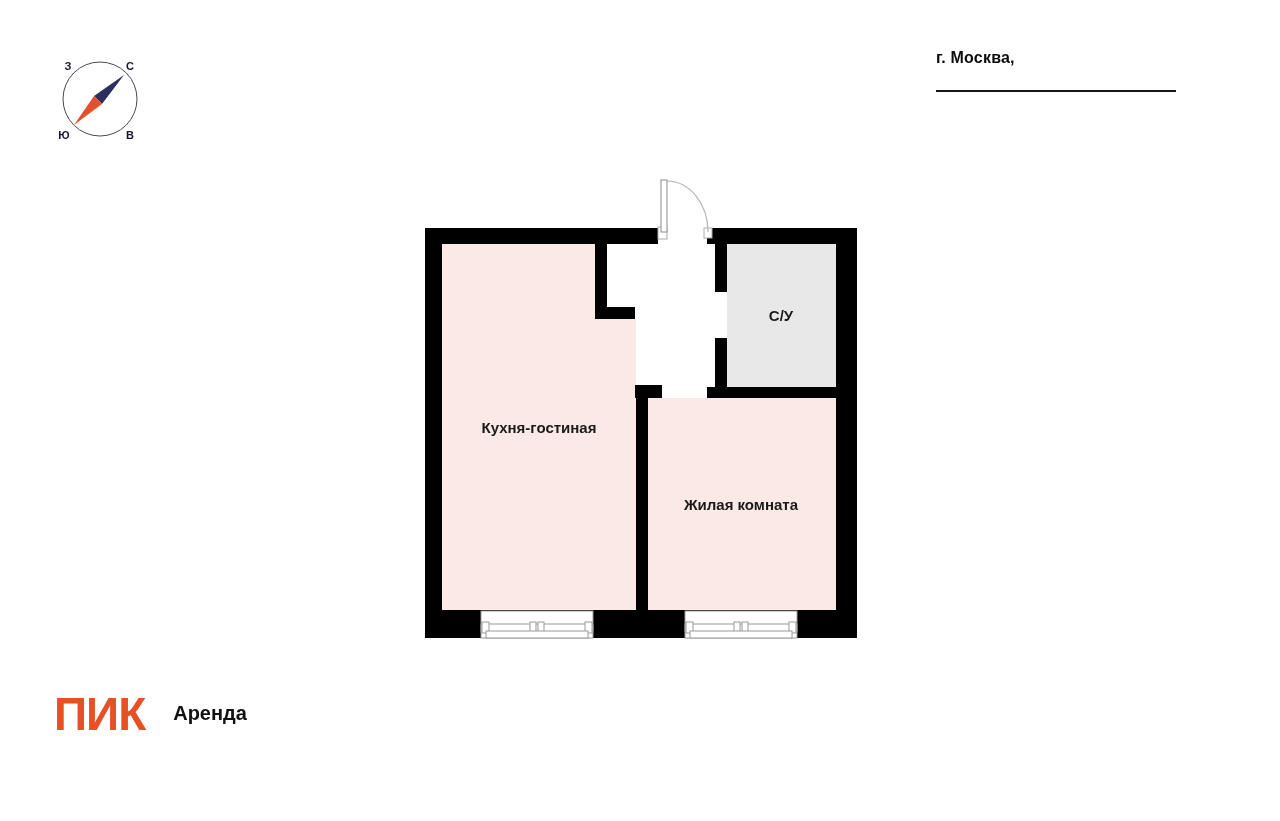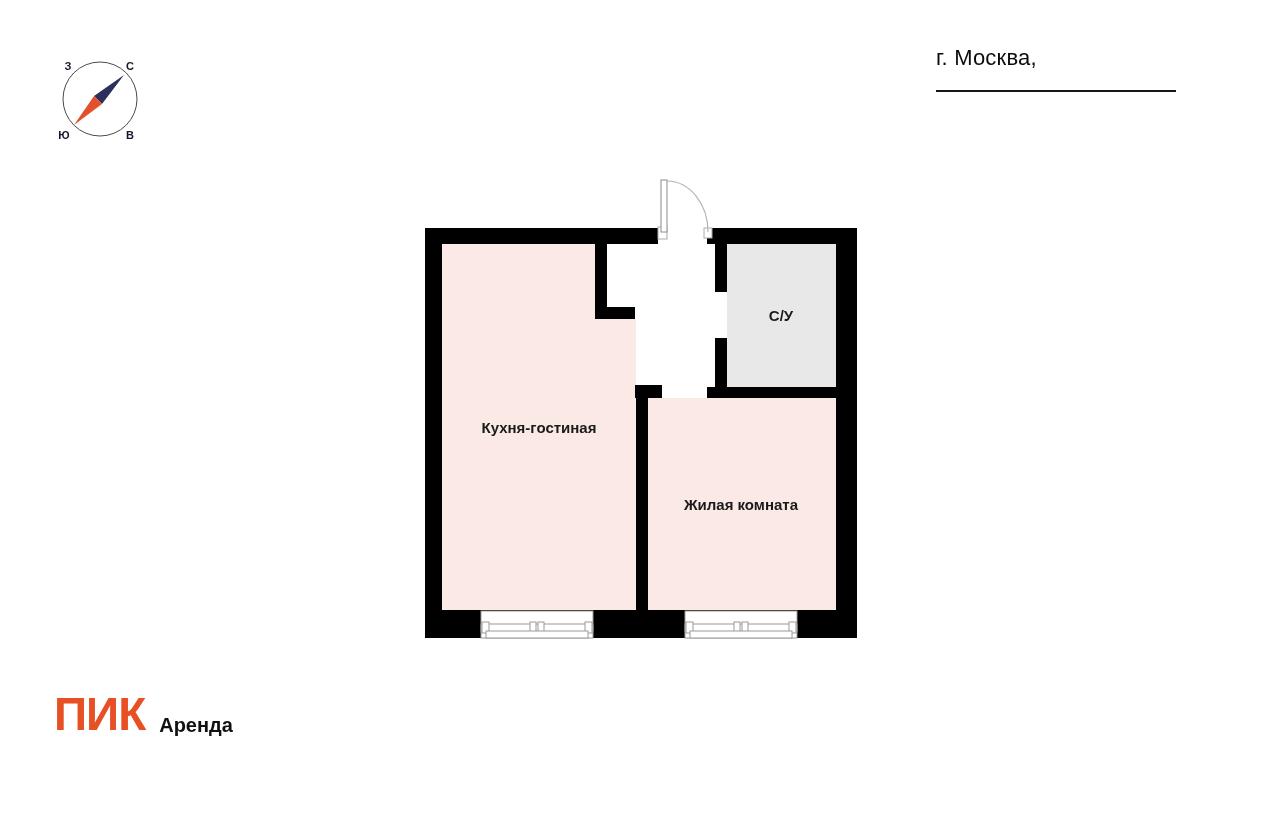--- a/index.html
+++ b/index.html
@@ -8,36 +8,36 @@
     font-family:"Liberation Sans",sans-serif;
   }
   
   .compass{position:absolute;left:56px;top:55px;width:90px;height:92px;}
   .compass-circle{fill:none;stroke:#4a4a4a;stroke-width:1;}
   .needle-n{fill:var(--needle-navy,#2C2F5B);}
   .needle-s{fill:var(--needle-orange,#E4502C);}
   .compass-label{font:700 11px "Liberation Sans",sans-serif;fill:#15152e;}
   
   .address{position:absolute;left:936px;top:45px;color:#0c0c0c;}
-  .address-line{font-size:22px;font-weight:400;line-height:26px;letter-spacing:0.2px;}
+  .address-line{font-size:16px;font-weight:700;line-height:26px;letter-spacing:0.2px;}
   .rule{width:240px;height:2px;background:#161616;margin-top:19px;}
   
   .floorplan{position:absolute;left:425px;top:170px;}
   .wall{fill:var(--wall-color,#000);}
   .room-fill-pink{fill:var(--room-pink,#FAE9E4);}
   .room-fill-gray{fill:var(--room-gray,#E8E8E8);}
   .win-part{fill:#fff;stroke:#9a9a9a;stroke-width:1;}
   .door-leaf{fill:#fff;stroke:#9e9e9e;stroke-width:1.2;}
   .door-jamb{fill:#fff;stroke:#ababab;stroke-width:1;}
   .door-arc{fill:none;stroke:#b3b3b3;stroke-width:1.2;}
   .plan-label{font:700 15px "Liberation Sans",sans-serif;fill:#1a1a1a;}
   
-  .brand{position:absolute;left:54px;top:694px;display:flex;align-items:flex-start;gap:14px;}
+  .brand{position:absolute;left:54px;top:694px;display:flex;align-items:flex-start;gap:28px;}
   .logo-pik{color:var(--logo-orange,#E75025);font-size:46px;font-weight:900;line-height:40px;letter-spacing:-1px;}
-  .brand-suffix{color:#111;font-size:20px;font-weight:700;line-height:22px;margin-top:20px;}
+  .brand-suffix{color:#111;font-size:20px;font-weight:700;line-height:22px;margin-top:8px;}
 </style>
 </head>
 <body>
 
 <div class="canvas">
 
   <div class="compass">
     <svg width="90" height="92" viewBox="0 0 90 92">
       <circle class="compass-circle" cx="44" cy="44" r="37"></circle>
       <polygon class="needle-n" points="68,20 46,49 38,41"></polygon>

